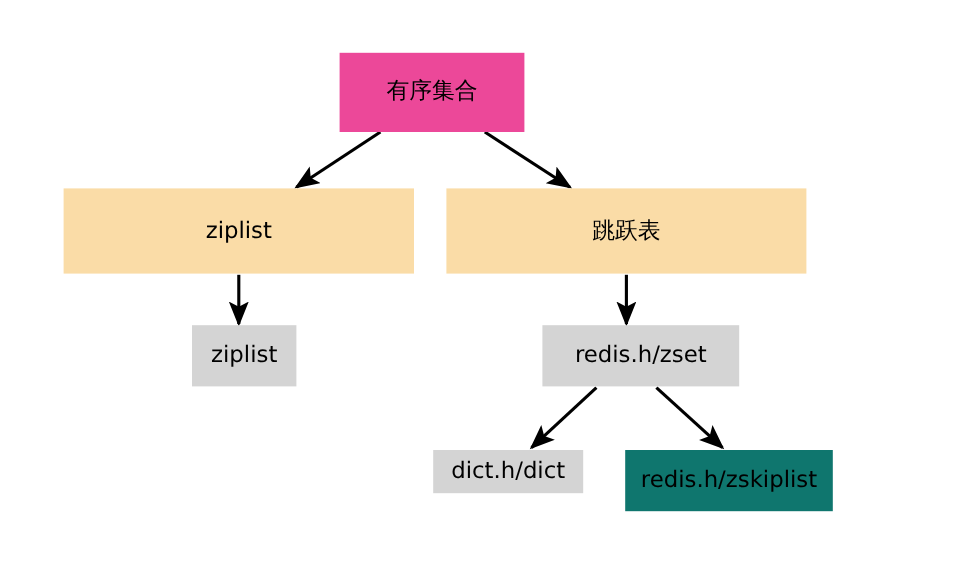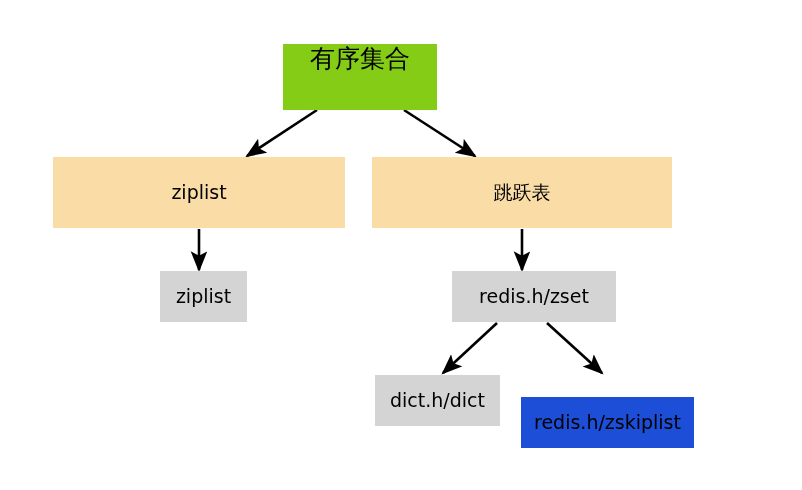--- a/index.html
+++ b/index.html
@@ -57,36 +57,36 @@
         <line x1="317" y1="110" x2="247" y2="156" stroke="#000000" stroke-width="2.6" marker-end="url(#arrowhead)"></line>
         <line x1="404" y1="110" x2="475" y2="156" stroke="#000000" stroke-width="2.6" marker-end="url(#arrowhead)"></line>
         <line x1="199" y1="229" x2="199" y2="270" stroke="#000000" stroke-width="2.6" marker-end="url(#arrowhead)"></line>
         <line x1="522" y1="229" x2="522" y2="270" stroke="#000000" stroke-width="2.6" marker-end="url(#arrowhead)"></line>
         <line x1="497" y1="323" x2="443" y2="373" stroke="#000000" stroke-width="2.6" marker-end="url(#arrowhead)"></line>
         <line x1="547" y1="323" x2="602" y2="373" stroke="#000000" stroke-width="2.6" marker-end="url(#arrowhead)"></line>
       </g>
   </svg>
 
   <div id="node-layer">
-      <div class="node blue" style="left: 283px; top: 44px; width: 154px; height: 66px; font-size: 25px; background: #84cc16; color: rgb(0, 0, 0); justify-content: space-between;">
+      <div class="node blue" style="left: 283px; top: 44px; width: 154px; height: 66px; font-size: 19px; background: #ec4899; color: rgb(0, 0, 0);">
         <span class="line1">有序集合</span>
       </div>
       <div class="node orange" style="left: 53px; top: 157px; width: 292px; height: 71px; font-size: 19px; background: rgb(250, 220, 167); color: rgb(0, 0, 0);">
         <span class="line1">ziplist</span>
       </div>
       <div class="node orange" style="left: 372px; top: 157px; width: 300px; height: 71px; font-size: 19px; background: rgb(250, 220, 167); color: rgb(0, 0, 0); align-items: center;">
         <span class="line1">跳跃表</span>
       </div>
       <div class="node gray single" style="left: 160px; top: 271px; width: 87px; height: 51px; font-size: 19px; background: rgb(212, 212, 212); color: rgb(0, 0, 0);">
         <span class="line1">ziplist</span>
       </div>
       <div class="node gray single" style="left: 452px; top: 271px; width: 164px; height: 51px; font-size: 19px; background: rgb(212, 212, 212); color: rgb(0, 0, 0);">
         <span class="line1">redis.h/zset</span>
       </div>
-      <div class="node gray single" style="left: 375px; top: 375px; width: 125px; height: 51px; font-size: 19px; background: rgb(212, 212, 212); color: rgb(0, 0, 0); text-align: center;">
+      <div class="node gray single" style="left: 361px; top: 375px; width: 125px; height: 36px; font-size: 19px; background: rgb(212, 212, 212); color: rgb(0, 0, 0); text-align: center;">
         <span class="line1">dict.h/dict</span>
       </div>
-      <div class="node gray single" style="left: 521px; top: 397px; width: 173px; height: 51px; font-size: 19px; background: #1d4ed8; color: rgb(0, 0, 0);">
+      <div class="node gray single" style="left: 521px; top: 375px; width: 173px; height: 51px; font-size: 19px; background: #0f766e; color: rgb(0, 0, 0);">
         <span class="line1">redis.h/zskiplist</span>
       </div>
     </div>
 
 </div>
 
 </body></html>

